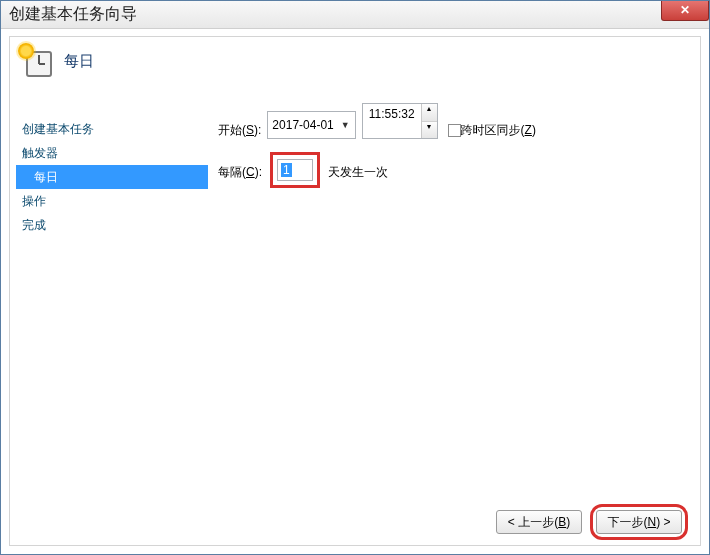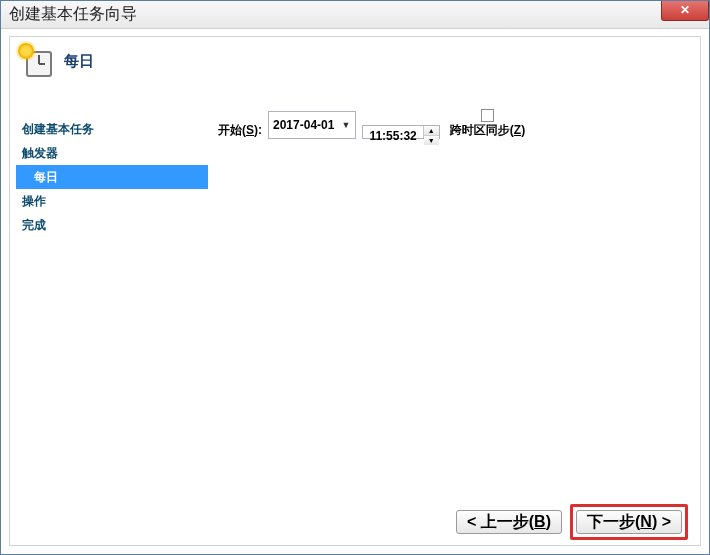--- a/index.html
+++ b/index.html
@@ -51,21 +51,20 @@
     font-weight: bold;
     cursor: pointer;
   }
   .content {
     position: absolute;
     top: 29px;
     left: 1px;
     right: 1px;
     bottom: 1px;
     background: #fff;
-    font-weight: bold;
   }
   .inner-panel {
     position: absolute;
     top: 6px;
     left: 7px;
     right: 7px;
     bottom: 7px;
     border: 1px solid #d4d4d4;
     background: #fff;
   }
@@ -170,21 +169,21 @@
     width: 15px;
     text-align: center;
     font-size: 9px;
     color: #333;
     cursor: pointer;
   }
   .time-spin {
     display: inline-flex;
     align-items: stretch;
     border: 1px solid #aeb3b9;
-    height: 14px;
+    height: 36px;
     background: #fff;
   }
   .time-spin .tval {
     padding: 0 6px;
     line-height: 20px;
   }
   .time-spin .spbtns {
     display: flex;
     flex-direction: column;
     border-left: 1px solid #c8c8c8;
@@ -198,21 +197,20 @@
     background: linear-gradient(#fdfdfd,#e6e6e6);
     border-bottom: 1px solid #d0d0d0;
     cursor: pointer;
   }
   .time-spin .spbtns div:last-child { border-bottom: none; }
   .chk {
     display: inline-flex;
     align-items: center;
     gap: 0;
     margin-left: 4px;
-    flex-direction: column;
   }
   .chkbox {
     width: 13px; height: 13px;
     border: 1px solid #8c8c8c;
     background: #fff;
   }
   .interval-input {
     width: 36px;
     height: 22px;
     border: 1px solid #aeb3b9;
@@ -244,29 +242,29 @@
     gap: 8px;
     padding-right: 12px;
   }
   .btn {
     height: 24px;
     min-width: 86px;
     padding: 0 10px;
     border: 1px solid #9a9a9a;
     background: linear-gradient(#fdfdfd,#e7e7e7);
     border-radius: 3px;
-    font-size: 16px;
+    font-size: 12px;
     line-height: 22px;
     text-align: center;
     cursor: pointer;
   }
   .next-highlight {
     border: 3px solid #d9302e;
     padding: 3px;
-    border-radius: 2px;
+    border-radius: 12px;
     display: inline-flex;
   }
 </style>
 </head>
 <body>
 
 <div class="window">
 
   <div class="titlebar">
     <span class="titlebar-title">创建基本任务向导</span>
@@ -312,20 +310,31 @@
               </span>
             </span>
             <span class="chk">
               <span class="chkbox"></span>
               <span>
                 <span>跨时区同步(</span><span class="underline">Z</span><span>)</span>
               </span>
             </span>
           </div>
 
+          <div class="form-row">
+            <span class="lbl">
+              <span>每隔(</span><span class="underline">C</span><span>):</span>
+            </span>
+            <span class="interval-highlight">
+              <span class="interval-input">
+                <span class="selval">1</span>
+              </span>
+            </span>
+            <span>天发生一次</span>
+          </div>
 
         </div>
       </div>
 
       <div class="footer">
         <div class="btn">
           <span>&lt; 上一步(</span><span class="underline">B</span><span>)</span>
         </div>
         <span class="next-highlight">
           <div class="btn">

